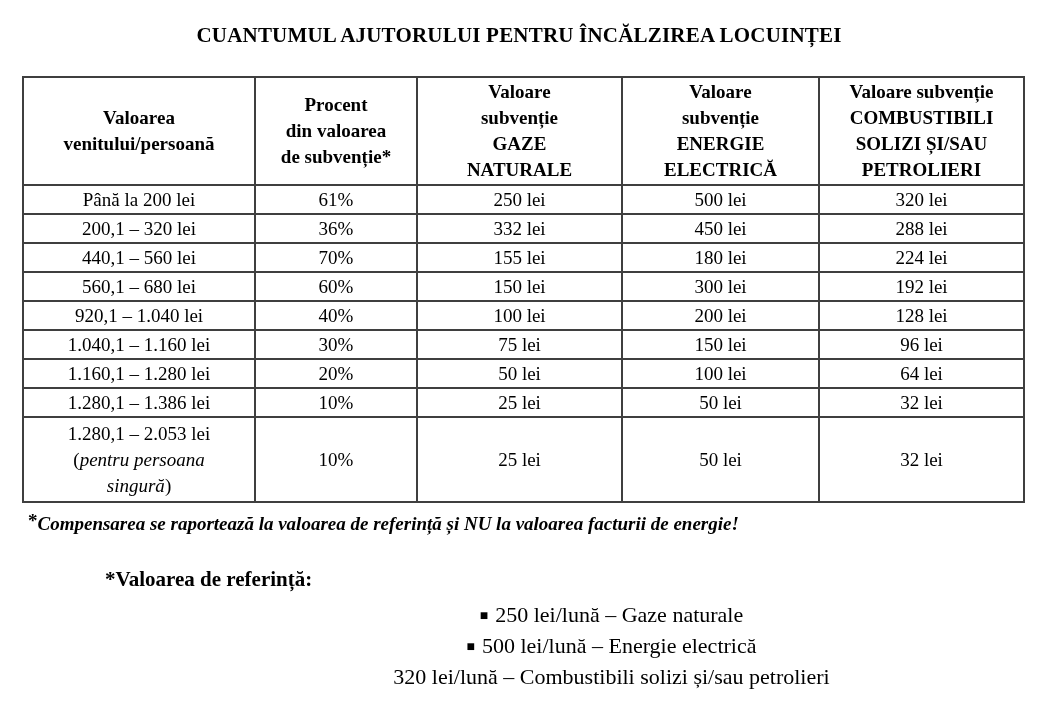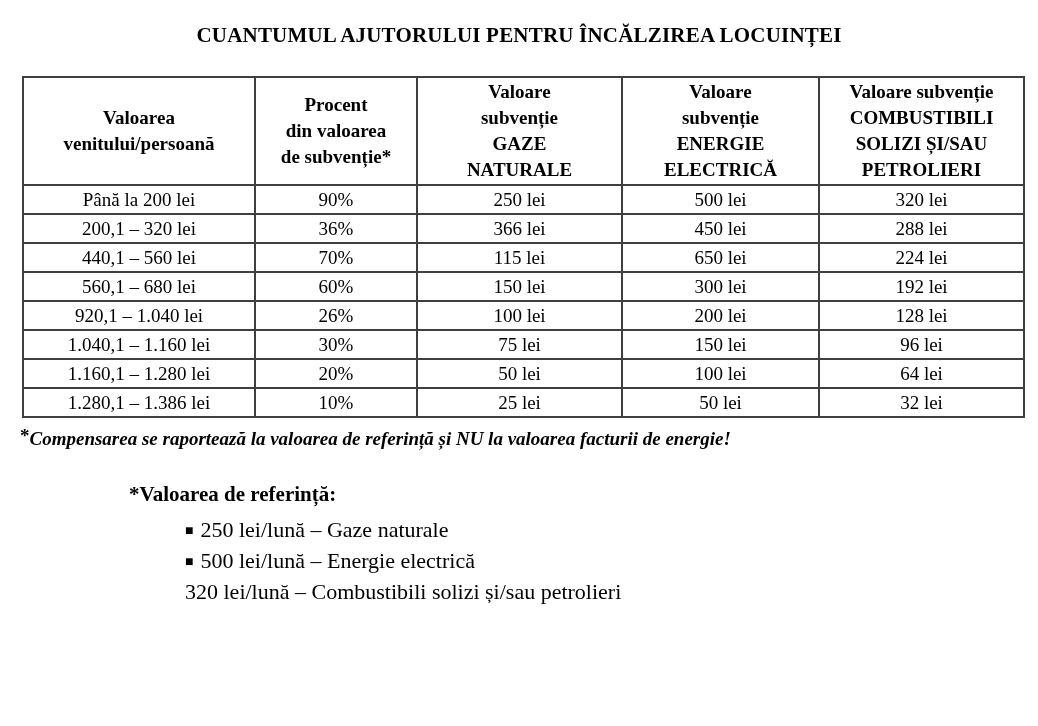--- a/index.html
+++ b/index.html
@@ -53,43 +53,43 @@
   tr.special-row td {
     height: 81px;
   }
   .special-income div {
     line-height: 26px;
   }
   .it {
     font-style: italic;
   }
   .footnote {
-    margin: 7px 0 0 20px;
+    margin: 7px 0 0 28px;
     font-size: 19px;
     font-weight: bold;
     font-style: italic;
   }
   .footnote .asterisk {
     font-style: normal;
     vertical-align: 3px;
   }
   .reference-block {
     margin: 32px 0 0 105px;
   }
   .reference-heading {
     font-weight: bold;
     font-size: 21px;
-    margin-left: 24px;
   }
   .reference-list {
     margin: 8px 0 0 80px;
   }
   .reference-item {
     font-size: 22px;
     line-height: 30px;
+    text-align: center;
   }
   .bullet-glyph {
     font-size: 14px;
     vertical-align: 2px;
     margin-right: 7px;
   }
 </style>
 </head>
 <body>
 
@@ -122,49 +122,49 @@
 ELECTRICĂ</th>
         <th>Valoare subvenție
 COMBUSTIBILI
 SOLIZI ȘI/SAU
 PETROLIERI</th>
       </tr>
     </thead>
     <tbody>
       <tr>
           <td>Până la 200 lei</td>
-          <td>90%</td>
+          <td>61%</td>
           <td>250 lei</td>
           <td>500 lei</td>
           <td>320 lei</td>
         </tr>
         <tr>
           <td>200,1 – 320 lei</td>
           <td>36%</td>
-          <td>366 lei</td>
+          <td>332 lei</td>
           <td>450 lei</td>
           <td>288 lei</td>
         </tr>
         <tr>
           <td>440,1 – 560 lei</td>
           <td>70%</td>
-          <td>115 lei</td>
-          <td>650 lei</td>
+          <td>155 lei</td>
+          <td>180 lei</td>
           <td>224 lei</td>
         </tr>
         <tr>
           <td>560,1 – 680 lei</td>
           <td>60%</td>
           <td>150 lei</td>
           <td>300 lei</td>
           <td>192 lei</td>
         </tr>
         <tr>
           <td>920,1 – 1.040 lei</td>
-          <td>26%</td>
+          <td>40%</td>
           <td>100 lei</td>
           <td>200 lei</td>
           <td>128 lei</td>
         </tr>
         <tr>
           <td>1.040,1 – 1.160 lei</td>
           <td>30%</td>
           <td>75 lei</td>
           <td>150 lei</td>
           <td>96 lei</td>
@@ -176,20 +176,31 @@
           <td>100 lei</td>
           <td>64 lei</td>
         </tr>
         <tr>
           <td>1.280,1 – 1.386 lei</td>
           <td>10%</td>
           <td>25 lei</td>
           <td>50 lei</td>
           <td>32 lei</td>
         </tr>
+        <tr class="special-row">
+        <td class="special-income">
+          <div>1.280,1 – 2.053 lei</div>
+          <div><span>(</span><span class="it">pentru persoana</span></div>
+          <div><span class="it">singură</span><span>)</span></div>
+        </td>
+        <td>10%</td>
+        <td>25 lei</td>
+        <td>50 lei</td>
+        <td>32 lei</td>
+      </tr>
     </tbody>
   </table>
 
   <div class="footnote"><span class="asterisk">*</span><span>Compensarea se raportează la valoarea de referință și NU la valoarea facturii de energie!</span></div>
 
   <div class="reference-block">
     <div class="reference-heading">*Valoarea de referință:</div>
     <div class="reference-list">
       <div class="reference-item"><span class="bullet-glyph">■</span><span>250 lei/lună – Gaze naturale</span></div>
       <div class="reference-item"><span class="bullet-glyph">■</span><span>500 lei/lună – Energie electrică</span></div>

